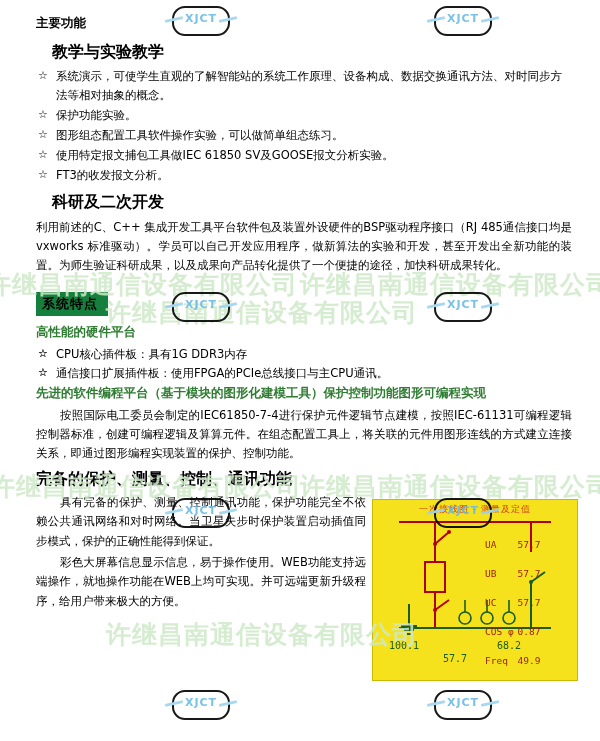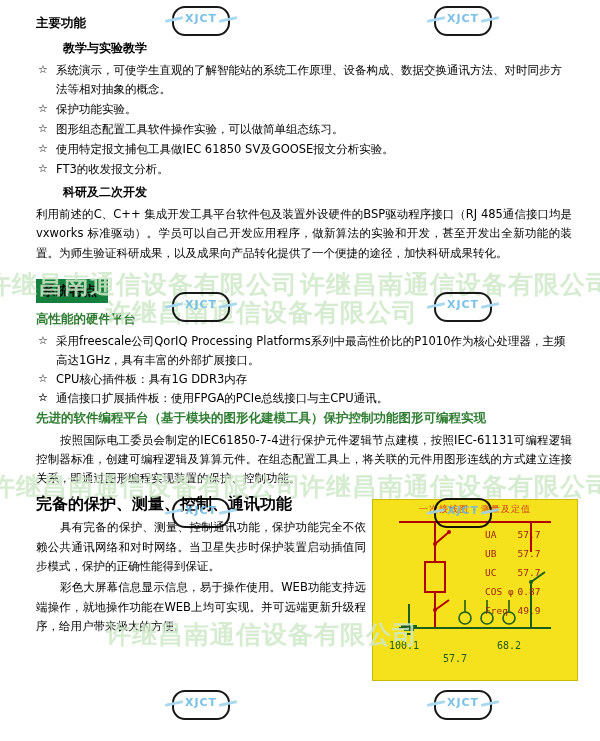--- a/index.html
+++ b/index.html
@@ -84,23 +84,23 @@
     box-sizing: border-box;
   }
 
   h2.sec-title {
     font-size: 12.5px;
     font-weight: bold;
     margin: 0 0 6px 0;
     line-height: 1.5;
   }
   .sub-title {
-    font-size: 12px;
-    font-weight: bold;
-    margin: 4px 0 3px 27px;
+    font-size: 16px;
+    font-weight: bold;
+    margin: 4px 0 3px 16px;
     line-height: 1.6;
   }
   .sub-title2 {
     font-size: 16px;
     font-weight: bold;
     margin: 2px 0 2px 0;
     line-height: 1.6;
   }
   .bullets {
     margin: 0 0 2px 0;
@@ -174,21 +174,21 @@
   .hmi-vals {
     position: absolute;
     left: 112px;
     top: 22px;
     font-family: "DejaVu Sans Mono", "Liberation Mono", monospace;
     font-size: 9.5px;
     color: #9a1d10;
     line-height: 13px;
   }
   .hmi-vals table { border-collapse: collapse; }
-  .hmi-vals td { padding: 6px 4px 0 0; font-size: 9.5px; }
+  .hmi-vals td { padding: 16px 4px 0 0; font-size: 9.5px; }
   .hmi-vals td.v { color: #9a1d10; }
   .hmi-bottom {
     position: absolute;
     left: 0;
     bottom: 16px;
     width: 164px;
     text-align: center;
     font-family: "DejaVu Sans Mono", "Liberation Mono", monospace;
     font-size: 10px;
     color: #1b5d1b;
@@ -243,21 +243,21 @@
       <li><span class="star">☆</span><span>FT3的收发报文分析。</span></li>
     </ul>
 
     <div class="sub-title">科研及二次开发</div>
     <p class="para">利用前述的C、C++ 集成开发工具平台软件包及装置外设硬件的BSP驱动程序接口（RJ 485通信接口均是vxworks 标准驱动）。学员可以自己开发应用程序，做新算法的实验和开发，甚至开发出全新功能的装置。为师生验证科研成果，以及成果向产品转化提供了一个便捷的途径，加快科研成果转化。</p>
 
     <div class="green-band">系统特点</div>
 
     <div class="green-head">高性能的硬件平台</div>
     <ul class="bullets tight">
-      <li><span class="star">☆</span><span>采用freescale公司QorIQ Processing Platforms系列中最高性价比的P1010作为核心处理器，主频高达1GHz，具有丰富的外部扩展接口。</span></li>
+      <li><span class="star">☆</span></li>
       <li><span class="star">☆</span><span>CPU核心插件板：具有1G DDR3内存</span></li>
       <li><span class="star">☆</span></li>
       <li><span class="star">☆</span><span>通信接口扩展插件板：使用FPGA的PCIe总线接口与主CPU通讯。</span></li>
     </ul>
 
     <div class="green-head">先进的软件编程平台（基于模块的图形化建模工具）保护控制功能图形可编程实现</div>
     <p class="para indent">按照国际电工委员会制定的IEC61850-7-4进行保护元件逻辑节点建模，按照IEC-61131可编程逻辑控制器标准，创建可编程逻辑及算算元件。在组态配置工具上，将关联的元件用图形连线的方式建立连接关系，即通过图形编程实现装置的保护、控制功能。</p>
 
     <div class="lower-text">
       <div class="sub-title2">完备的保护、测量、控制、通讯功能</div>

